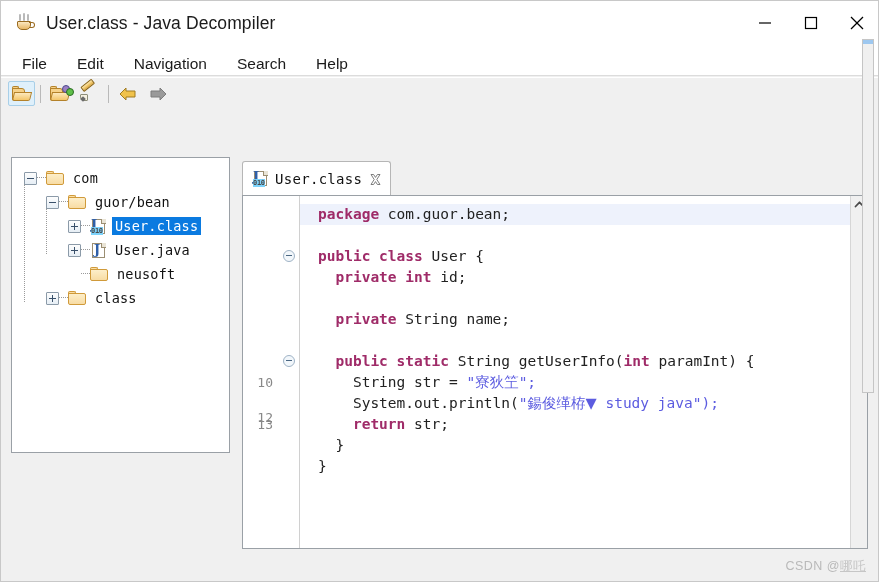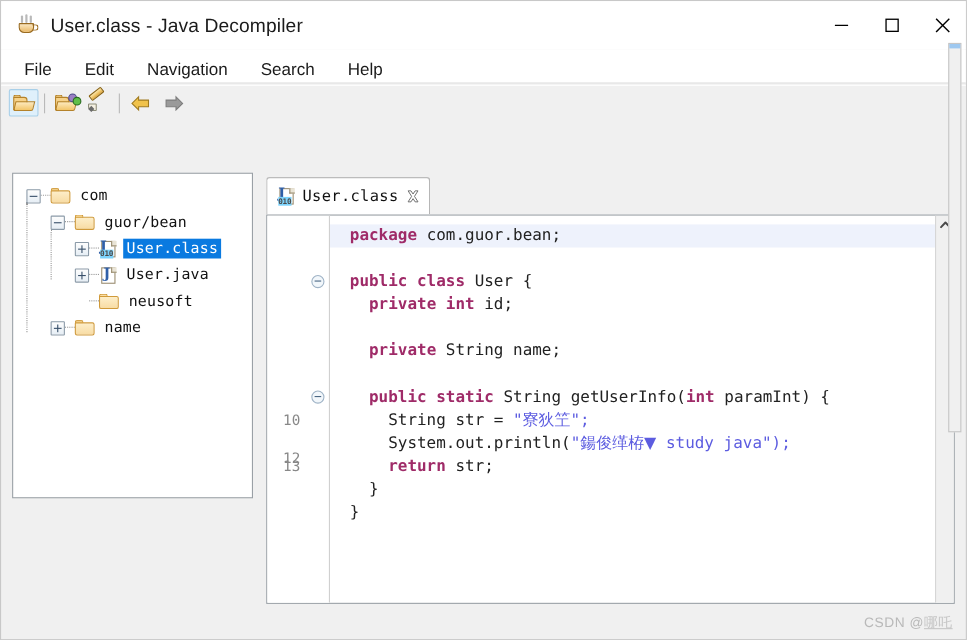--- a/index.html
+++ b/index.html
@@ -680,21 +680,21 @@
         <div class="tree-label" style="margin-left:8px;">neusoft</div>
       </div>
 
       <div class="tree-row" style="padding-left:28px;">
         <div class="expander plus"></div>
         <div class="dotline"></div>
         <div class="folder-sm" style="width:19px;height:15px;">
           <div class="f-tab" style="width:8px;"></div>
           <div class="f-body" style="width:18px;height:12px;"></div>
         </div>
-        <div class="tree-label" style="margin-left:8px;">name</div>
+        <div class="tree-label" style="margin-left:8px;">class</div>
       </div>
 
     </div>
   </div>
 
   <div class="editor-panel">
 
     <div class="editor-tabstrip">
       <div class="editor-tab">
         <div class="jclass-ico">

